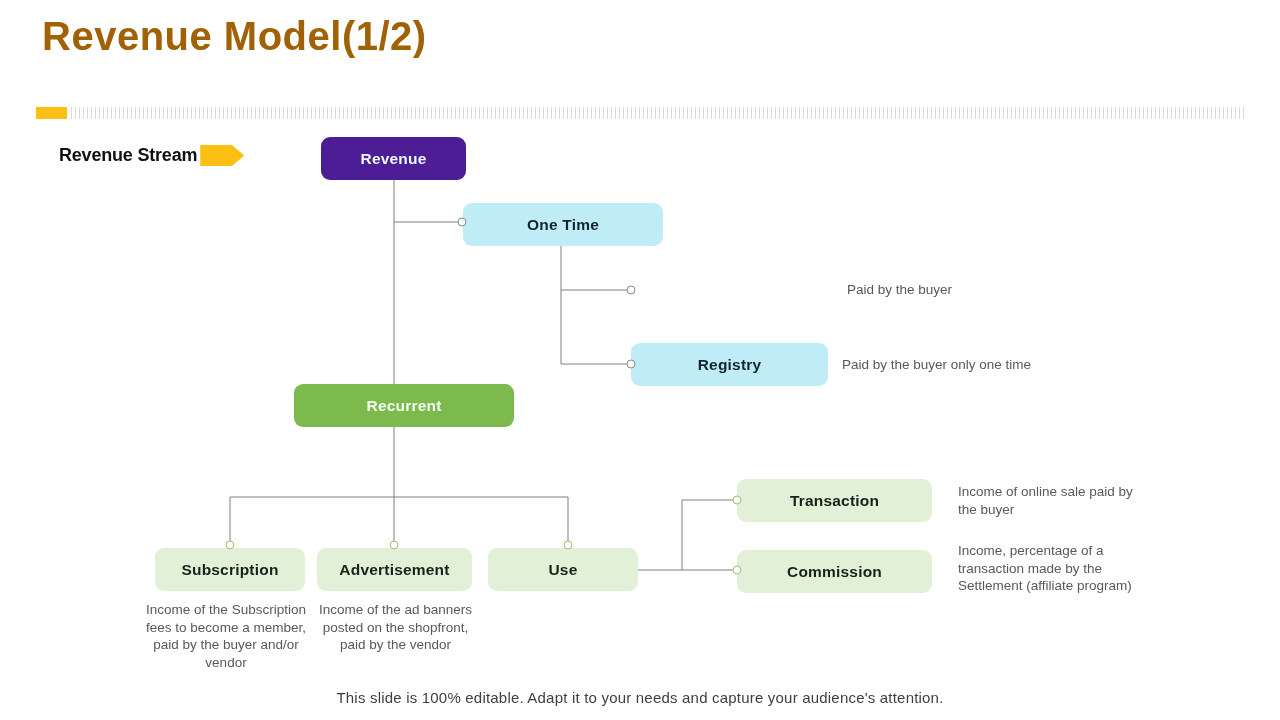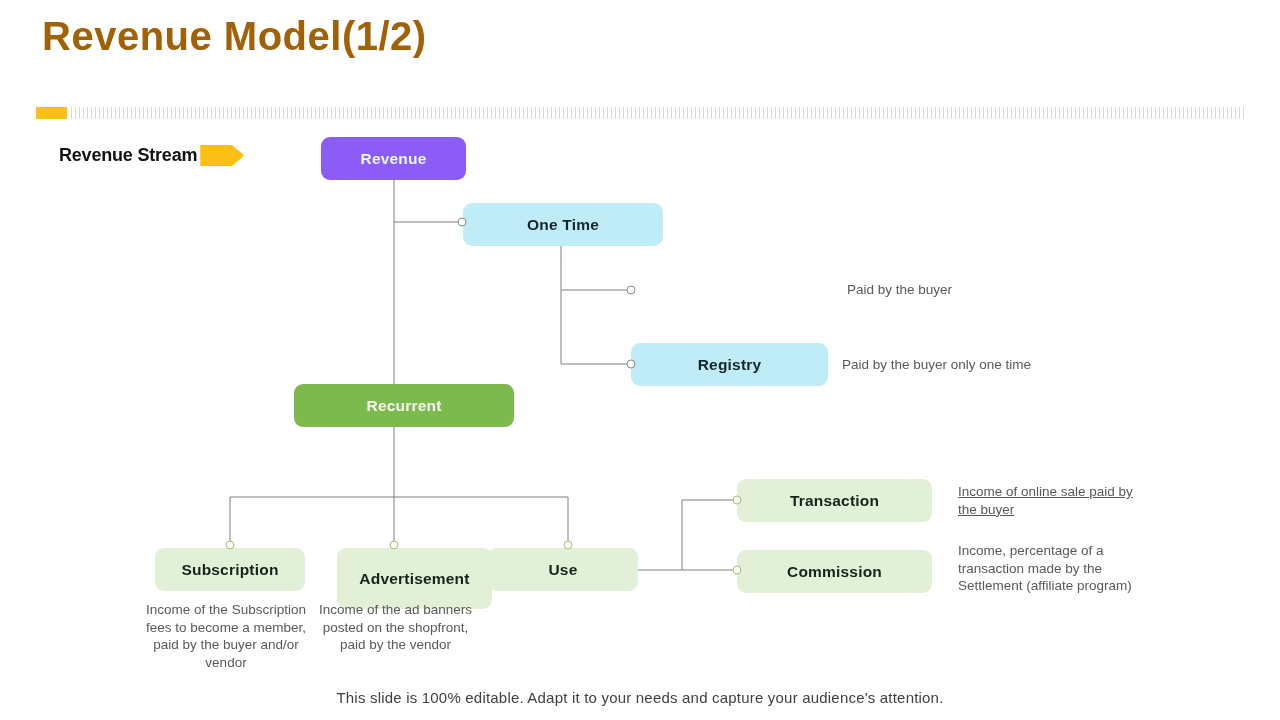--- a/index.html
+++ b/index.html
@@ -33,21 +33,21 @@
   }
 
   .canvas { position: absolute; inset: 0; }
   svg.wires { position: absolute; left: 0; top: 0; width: 1280px; height: 720px; }
 
   .node {
     position: absolute; border-radius: 9px;
     display: flex; align-items: center; justify-content: center;
     font-size: 15.5px; font-weight: 700; letter-spacing: 0.2px;
   }
-  .node.teal        { background: #8b5cf6; color: #EDFAFD; }
+  .node.teal        { background: #4c1d95; color: #EDFAFD; }
   .node.cyan        { background: #C0ECF8; color: #13262E; }
   .node.green       { background: #7CBA4E; color: #F5FBF0; }
   .node.green-light { background: #E3F0D8; color: #15231B; }
 
   .ann {
     position: absolute; font-size: 13.5px; color: #595959; line-height: 17.5px;
   }
   .ann.center { text-align: center; }
   .ann.nowrap { white-space: nowrap; }
 
@@ -86,21 +86,21 @@
         <line x1="638" y1="570" x2="734" y2="570" stroke="#7F7F7F" stroke-width="1"></line>
         <line x1="682" y1="570" x2="682" y2="500" stroke="#7F7F7F" stroke-width="1"></line>
         <line x1="682" y1="500" x2="734" y2="500" stroke="#7F7F7F" stroke-width="1"></line>
       </svg>
 
   <div class="node teal" style="left: 321px; top: 137px; width: 145px; height: 43px;">Revenue</div>
       <div class="node cyan" style="left: 463px; top: 203px; width: 200px; height: 43px;">One Time</div>
       <div class="node cyan" style="left: 631px; top: 343px; width: 197px; height: 43px;">Registry</div>
       <div class="node green" style="left: 294px; top: 384px; width: 220px; height: 43px;">Recurrent</div>
       <div class="node green-light" style="left: 155px; top: 548px; width: 150px; height: 43px;">Subscription</div>
-      <div class="node green-light" style="left: 317px; top: 548px; width: 155px; height: 61px; margin-left: 20px;">Advertisement</div>
+      <div class="node green-light" style="left: 317px; top: 548px; width: 155px; height: 43px;">Advertisement</div>
       <div class="node green-light" style="left: 488px; top: 548px; width: 150px; height: 43px;">Use</div>
       <div class="node green-light" style="left: 737px; top: 479px; width: 195px; height: 43px;">Transaction</div>
       <div class="node green-light" style="left: 737px; top: 550px; width: 195px; height: 43px;">Commission</div>
       <svg style="position:absolute;left:0;top:0;width:1280px;height:720px;overflow:visible;pointer-events:none;">
         <circle cx="462" cy="222" r="4" fill="#ffffff" stroke="#8A8A8A" stroke-width="1"></circle>
       </svg>
       <svg style="position:absolute;left:0;top:0;width:1280px;height:720px;overflow:visible;pointer-events:none;">
         <circle cx="631" cy="290" r="4" fill="#ffffff" stroke="#8A8A8A" stroke-width="1"></circle>
       </svg>
       <svg style="position:absolute;left:0;top:0;width:1280px;height:720px;overflow:visible;pointer-events:none;">
@@ -116,21 +116,21 @@
         <circle cx="568" cy="545" r="4" fill="#ffffff" stroke="#9CC16A" stroke-width="1"></circle>
       </svg>
       <svg style="position:absolute;left:0;top:0;width:1280px;height:720px;overflow:visible;pointer-events:none;">
         <circle cx="737" cy="500" r="4" fill="#ffffff" stroke="#9CC16A" stroke-width="1"></circle>
       </svg>
       <svg style="position:absolute;left:0;top:0;width:1280px;height:720px;overflow:visible;pointer-events:none;">
         <circle cx="737" cy="570" r="4" fill="#ffffff" stroke="#9CC16A" stroke-width="1"></circle>
       </svg>
       <div class="ann nowrap" style="left: 847px; top: 281px; width: 200px;">Paid by the buyer</div>
       <div class="ann nowrap" style="left: 842px; top: 356px; width: 260px;">Paid by the buyer only one time</div>
-      <div class="ann" style="left: 958px; top: 483px; width: 180px; text-decoration: underline;">Income of online sale paid by the buyer</div>
+      <div class="ann" style="left: 958px; top: 483px; width: 180px;">Income of online sale paid by the buyer</div>
       <div class="ann" style="left: 958px; top: 542px; width: 200px;">Income, percentage of a transaction made by the Settlement (affiliate program)</div>
       <div class="ann center" style="left: 140px; top: 601px; width: 172px;">Income of the Subscription fees to become a member, paid by the buyer and/or vendor</div>
       <div class="ann center" style="left: 313px; top: 601px; width: 165px;">Income of the ad banners posted on the shopfront, paid by the vendor</div>
     </div>
 
   <div class="footer">This slide is 100% editable. Adapt it to your needs and capture your audience's attention.</div>
 
 </div>
 
 </body></html>

